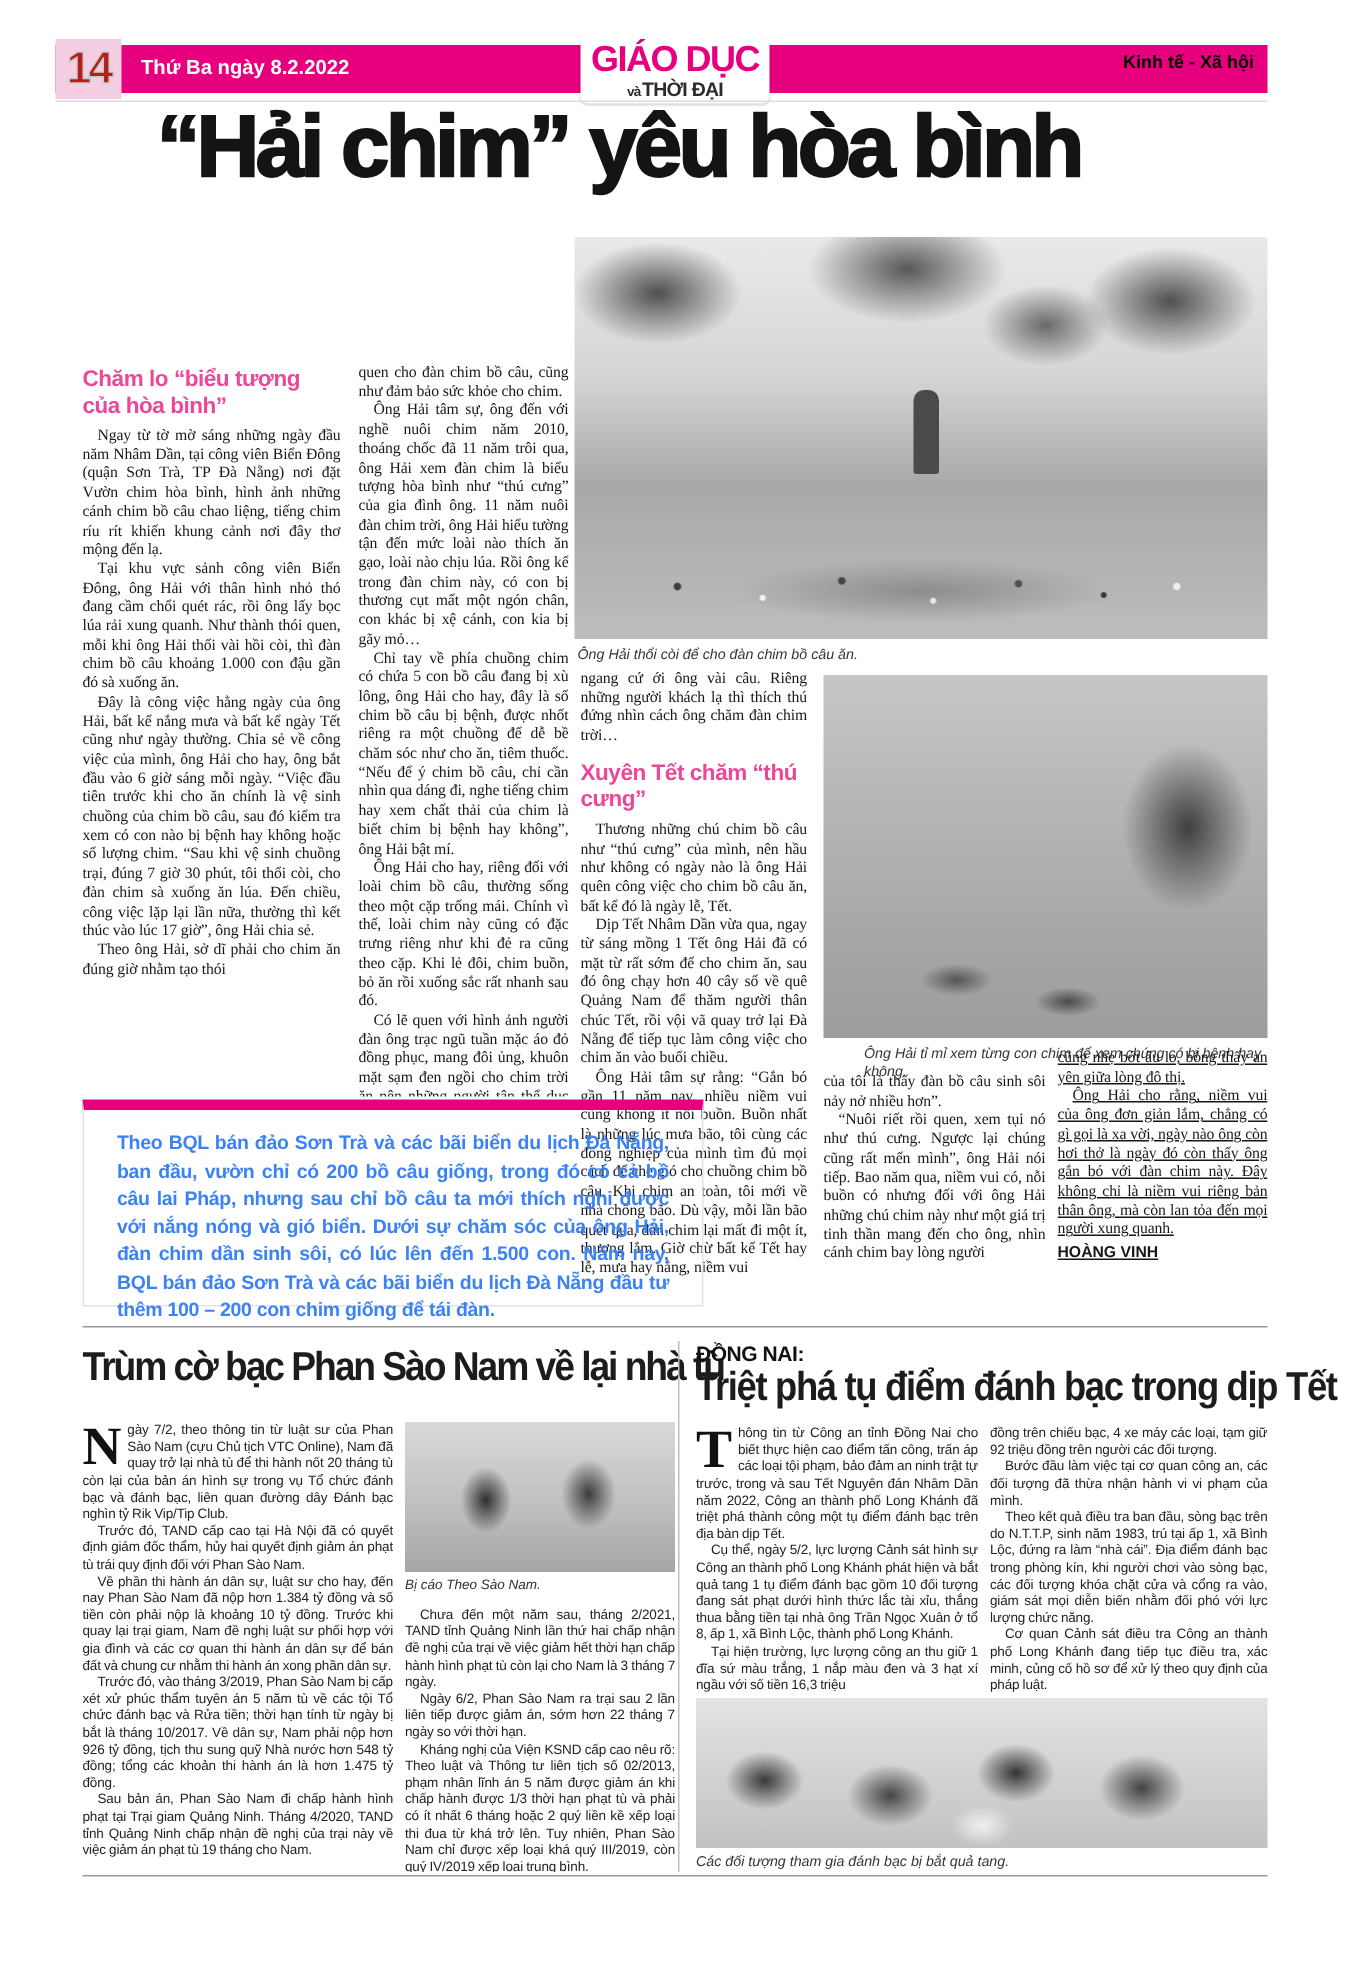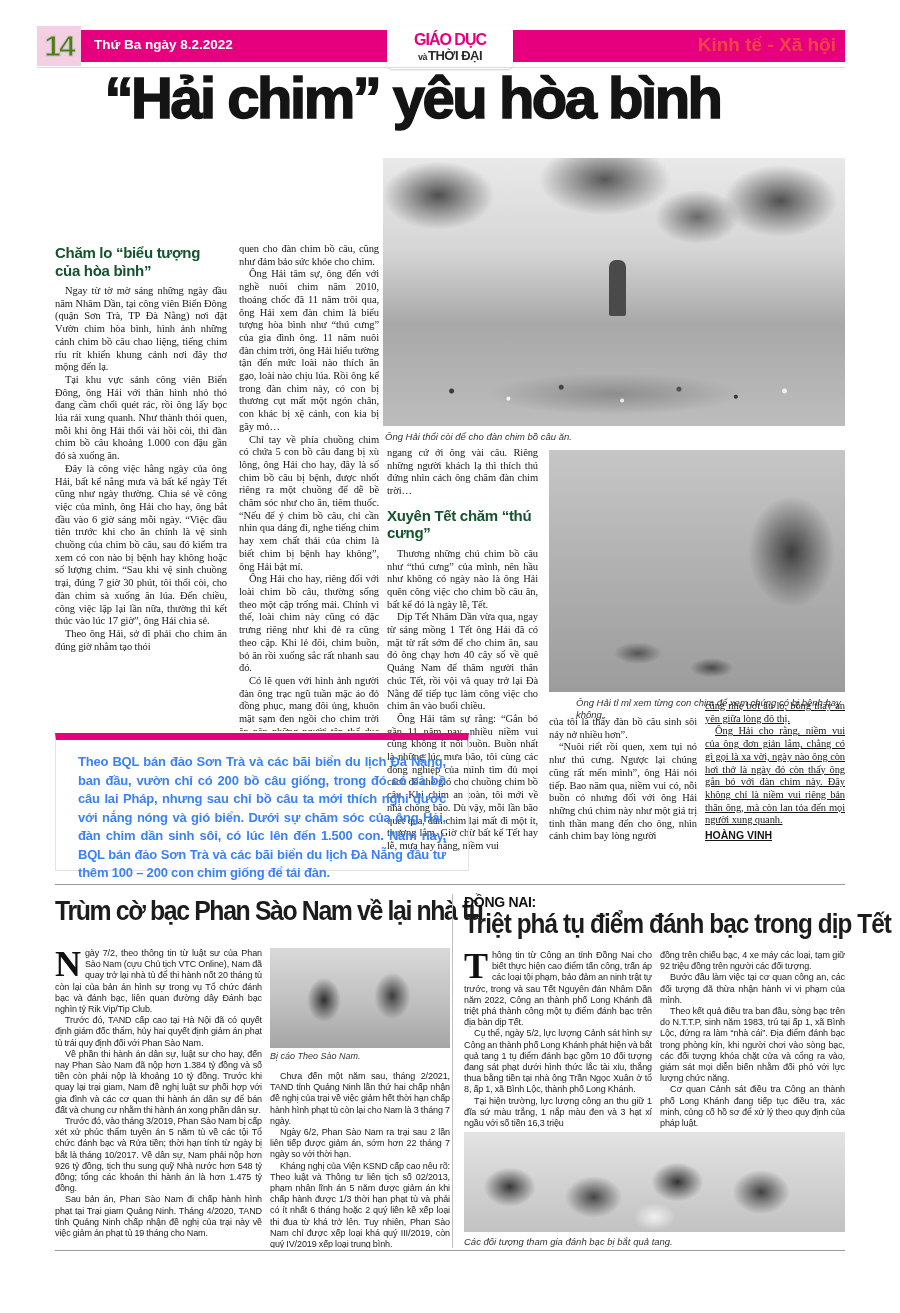--- a/index.html
+++ b/index.html
@@ -3,27 +3,27 @@
 <meta charset="utf-8">
 <style>
   html,body { margin:0; padding:0; background:#ffffff; }
   .page { position:relative; width:900px; height:1313px; background:#fff; overflow:hidden;
           font-family:"Liberation Sans", sans-serif; color:#161616; }
 
   
   .topbar { position:absolute; left:37px; top:30px; width:808px; height:32px; background:#e6007e; }
   .pagenum-box { position:absolute; left:37px; top:26px; width:44px; height:40px; background:#f4cfe3;
                  display:flex; align-items:center; justify-content:center; }
-  .pagenum-box .num { font-size:30px; font-weight:bold; color:#4d7c0f; -webkit-text-stroke:1px #c9c9c9; letter-spacing:-2px; }
+  .pagenum-box .num { font-size:30px; font-weight:bold; color:#b91c1c; -webkit-text-stroke:1px #c9c9c9; letter-spacing:-2px; }
   .date { position:absolute; left:94px; top:37px; color:#fff; font-weight:bold; font-size:13.5px; }
-  .section-label { position:absolute; right:64px; top:34px; color:#ef4444; font-weight:bold; font-size:19px; }
+  .section-label { position:absolute; right:64px; top:34px; color:#000000; font-weight:bold; font-size:12px; }
   .masthead { position:absolute; left:387px; top:25px; width:126px; height:44px; background:#fff;
               border-radius:5px; box-shadow:0 1px 2px rgba(0,0,0,.2); display:flex; flex-direction:column;
               align-items:center; justify-content:center; line-height:1; }
-  .masthead .m1 { color:#e6007e; font-weight:bold; font-size:16px; letter-spacing:-1px; }
+  .masthead .m1 { color:#e6007e; font-weight:bold; font-size:24px; letter-spacing:-1px; }
   .masthead .m2 { color:#2b2b2b; font-weight:bold; font-size:13px; letter-spacing:-0.5px; margin-top:1px; }
   .masthead .m2 .pre { font-size:9px; margin-right:1px; }
   .hairline { position:absolute; left:37px; top:67px; width:808px; height:1px; background:#dcdcdc; }
 
   
   .main-headline { position:absolute; left:55px; top:68px; width:715px; margin:0; text-align:center;
                    font-size:58px; font-weight:bold; letter-spacing:-2.5px; line-height:1.05; color:#141414;
                    -webkit-text-stroke:1.5px #141414; white-space:nowrap; }
   .lede { position:absolute; left:55px; top:151px; width:328px; margin:0;
           font-size:15px; line-height:21px; font-weight:bold; letter-spacing:-0.2px; color:#141414; }
@@ -76,21 +76,21 @@
   .col { position:absolute; overflow:hidden; }
   .col1 { left:55px;  top:243px; width:172px; height:488px; }
   .col2 { left:239px; top:243px; width:140px; height:488px; }
   .col3 { left:387px; top:447px; width:151px; height:424px; }
   .col4 { left:549px; top:716px; width:148px; height:158px; }
   .col5 { left:705px; top:700px; width:140px; height:158px;text-decoration:underline; }
 
   .top p { font-family:"Liberation Serif", serif; font-size:10.5px; line-height:12.7px;
            text-align:justify; margin:0; text-indent:10px; letter-spacing:-0.1px; color:#181818; }
   .top p.cont { text-indent:0; }
-  .top h3.subhead { font-family:"Liberation Sans", sans-serif; color:#14532d; font-size:15px;
+  .top h3.subhead { font-family:"Liberation Sans", sans-serif; color:#ec4899; font-size:15px;
                     line-height:17.5px; font-weight:bold; margin:1px 0 6px; letter-spacing:-0.3px; }
   .top h3.mt { margin-top:9px; }
   .byline { font-family:"Liberation Sans", sans-serif; text-align:left; font-weight:bold;
             font-size:10.5px; margin-top:2px; text-indent:0; }
 
   .infobox { position:absolute; left:55px; top:733px; width:414px; height:138px; box-sizing:border-box;
              border-top:7px solid #e6007e; border-left:1px solid #e3e3e3; border-right:1px solid #e3e3e3;
              border-bottom:1px solid #e3e3e3; padding:13px 22px 10px; }
   .infobox p { margin:0; font-size:13px; line-height:18.5px; font-weight:bold; text-align:justify;
                color:#3b82f6; letter-spacing:-0.2px; }

